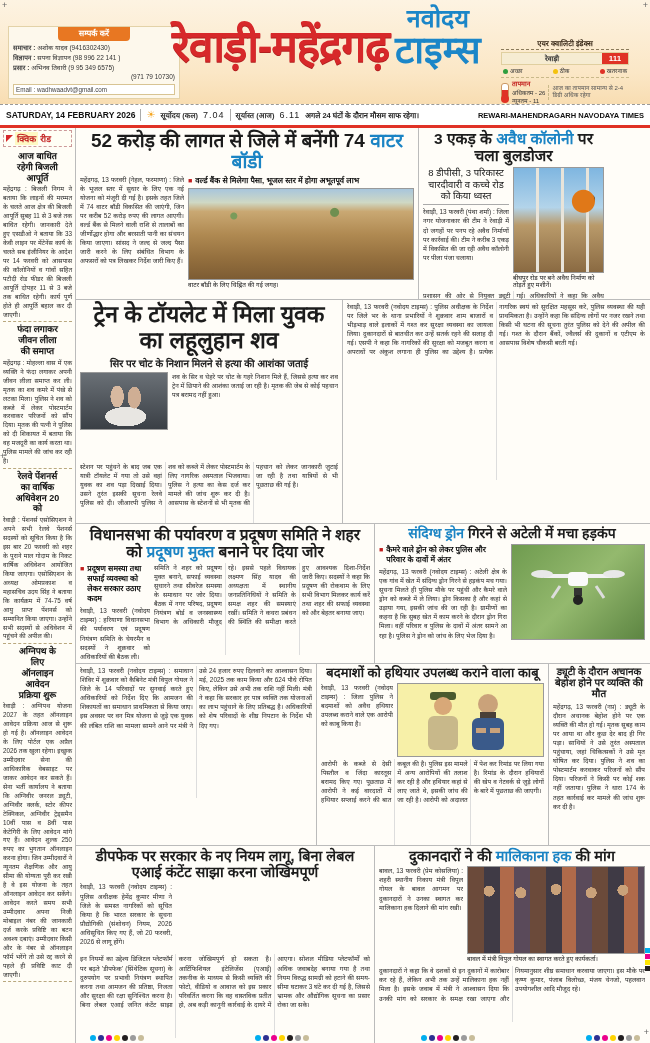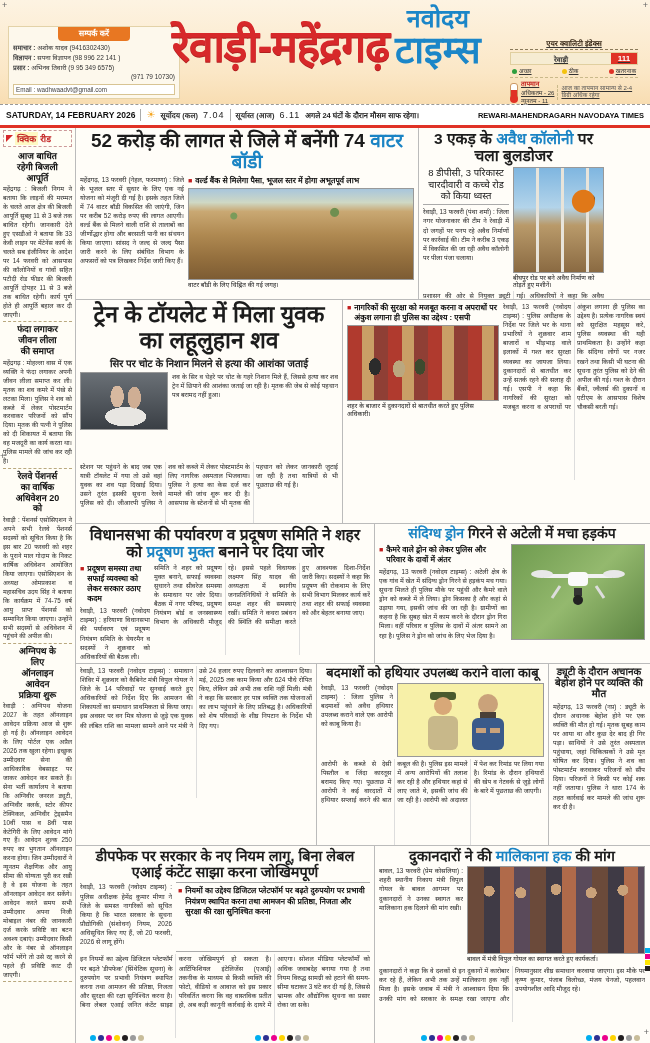--- a/index.html
+++ b/index.html
@@ -12,23 +12,23 @@
   .contact{position:absolute;left:8px;top:26px;width:162px;background:#fdf8ec;border:1px solid #e3d2a8;font-size:6.5px;line-height:1.5;padding:0 4px 3px;}
   .contact-head{width:72px;margin:0 auto 2px;background:#e87722;color:#fff;font-weight:bold;font-size:8px;text-align:center;border-radius:0 0 4px 4px;padding:1px 0;}
   .c-line{white-space:nowrap;overflow:hidden;color:#333;}
   .c-lab{font-weight:bold;color:#444;}
   .c-email{margin-top:2px;border:1px solid #d8c493;background:#fff;padding:0 2px;font-size:6.3px;color:#444;white-space:nowrap;overflow:hidden;}
   .nameplate{position:absolute;left:172px;top:6px;display:flex;align-items:flex-end;}
   .np-red{font-size:44px;font-weight:bold;color:#d7282a;letter-spacing:-1px;line-height:1.05;text-shadow:0 1px 0 #b01f1f;}
   .np-blue{display:flex;flex-direction:column;align-items:center;margin-left:6px;}
   .np-b1{font-size:25px;font-weight:bold;color:#1b86c8;line-height:1;}
   .np-b2{font-size:38px;font-weight:bold;color:#1b86c8;line-height:1;}
-  .aqi{position:absolute;right:12px;top:38px;width:128px;font-size:6px;color:#333;text-decoration:underline;}
+  .aqi{position:absolute;right:21px;top:38px;width:128px;font-size:6px;color:#333;}
   .aqi-head{font-weight:bold;font-size:7.5px;text-align:center;color:#3a2a18;border-bottom:1px dashed #8a7a5a;padding-bottom:1px;margin-bottom:2px;}
-  .aqi-row{display:flex;align-items:flex-end;background:#f6ecd2;border:1px solid #e0cf9f;}
+  .aqi-row{display:flex;align-items:center;background:#f6ecd2;border:1px solid #e0cf9f;}
   .aqi-city{flex:1;text-align:center;font-weight:bold;font-size:7px;color:#333;}
   .aqi-badge{width:26px;text-align:center;background:#e03226;color:#fff;font-weight:bold;font-size:8px;padding:1px 0;}
   .aqi-legend{display:flex;justify-content:space-between;padding:2px 2px;}
   .lg{display:flex;align-items:center;gap:2px;}
   .dot{width:5px;height:5px;border-radius:50%;display:inline-block;}
   .dot.g{background:#2e9e3e}.dot.y{background:#f4c20d}.dot.r{background:#e03226}
   .aqi-temp{display:flex;gap:3px;align-items:center;border-top:1px dashed #c9b98a;padding-top:2px;}
   .thermo{width:6px;height:16px;border:1px solid #c96;border-radius:3px;background:linear-gradient(#fff 0 35%,#e03226 35%);position:relative;flex:0 0 auto;}
   .thermo:after{content:"";position:absolute;left:-1px;bottom:-3px;width:8px;height:8px;background:#e03226;border-radius:50%;}
   .temp-box{line-height:1.35;}
@@ -248,28 +248,20 @@
           <h2 class="hl" style="font-size:23px">ट्रेन के टॉयलेट में मिला युवक का लहूलुहान शव</h2>
           <div class="sub">सिर पर चोट के निशान मिलने से हत्या की आशंका जताई</div>
           <div class="grid">
             <div class="photo photo-feet" style="flex:0 0 88px"></div>
             <p class="body" style="flex:1;height:88px">शव के सिर व चेहरे पर चोट के गहरे निशान मिले हैं, जिससे हत्या कर शव ट्रेन में छिपाने की आशंका जताई जा रही है। मृतक की जेब से कोई पहचान पत्र बरामद नहीं हुआ।</p>
           </div>
           <p class="body cols3" style="height:82px;margin-top:2px">स्टेशन पर पहुंचने के बाद जब एक यात्री टॉयलेट में गया तो उसे वहां युवक का शव पड़ा दिखाई दिया। उसने तुरंत इसकी सूचना रेलवे पुलिस को दी। जीआरपी पुलिस ने शव को कब्जे में लेकर पोस्टमार्टम के लिए नागरिक अस्पताल भिजवाया। पुलिस ने हत्या का केस दर्ज कर मामले की जांच शुरू कर दी है। आसपास के स्टेशनों से भी मृतक की पहचान को लेकर जानकारी जुटाई जा रही है तथा यात्रियों से भी पूछताछ की गई है।</p>
         </article>
         <article class="art" style="width:307px">
           <div class="grid">
-            <div class="pat-left">
-              <div class="lead">
-                  <span class="sq">■</span>
-                  <span>नागरिकों की सुरक्षा को मजबूत करना व अपराधों पर अंकुश लगाना ही पुलिस का उद्देश्य : एसपी</span>
-                </div>
-              <div class="photo photo-patrol"></div>
-              <div class="caption">शहर के बाजार में दुकानदारों से बातचीत करते हुए पुलिस अधिकारी।</div>
-            </div>
             <p class="body cols2" style="flex:1;height:178px">रेवाड़ी, 13 फरवरी (नवोदय टाइम्स) : पुलिस अधीक्षक के निर्देश पर जिले भर के थाना प्रभारियों ने शुक्रवार शाम बाजारों व भीड़भाड़ वाले इलाकों में गश्त कर सुरक्षा व्यवस्था का जायजा लिया। दुकानदारों से बातचीत कर उन्हें सतर्क रहने की सलाह दी गई। एसपी ने कहा कि नागरिकों की सुरक्षा को मजबूत करना व अपराधों पर अंकुश लगाना ही पुलिस का उद्देश्य है। प्रत्येक नागरिक स्वयं को सुरक्षित महसूस करे, पुलिस व्यवस्था की यही प्राथमिकता है। उन्होंने कहा कि संदिग्ध लोगों पर नजर रखने तथा किसी भी घटना की सूचना तुरंत पुलिस को देने की अपील की गई। गश्त के दौरान बैंकों, ज्वैलर्स की दुकानों व एटीएम के आसपास विशेष चौकसी बरती गई।</p>
           </div>
         </article>
       </div>
 
       <div class="row" style="height:140px">
         <article class="art" style="width:298px">
           <h2 class="hl" style="font-size:15.5px"><span>विधानसभा की पर्यावरण व प्रदूषण समिति ने शहर को </span><span class="blue">प्रदूषण मुक्त</span><span> बनाने पर दिया जोर</span></h2>
           <div class="grid">
             <div class="lead-col">
@@ -337,26 +329,20 @@
           <h2 class="hl" style="font-size:10px">ड्यूटी के दौरान अचानक बेहोश होने पर व्यक्ति की मौत</h2>
           <p class="body" style="height:136px">महेंद्रगढ़, 13 फरवरी (नप्र) : ड्यूटी के दौरान अचानक बेहोश होने पर एक व्यक्ति की मौत हो गई। मृतक सुबह काम पर आया था और कुछ देर बाद ही गिर पड़ा। साथियों ने उसे तुरंत अस्पताल पहुंचाया, जहां चिकित्सकों ने उसे मृत घोषित कर दिया। पुलिस ने शव का पोस्टमार्टम करवाकर परिजनों को सौंप दिया। परिजनों ने किसी पर कोई शक नहीं जताया। पुलिस ने धारा 174 के तहत कार्रवाई कर मामले की जांच शुरू कर दी है।</p>
         </article>
       </div>
 
       <div class="row" style="height:197px">
         <article class="art" style="width:298px">
           <h2 class="hl" style="font-size:14.5px">डीपफेक पर सरकार के नए नियम लागू, बिना लेबल एआई कंटेंट साझा करना जोखिमपूर्ण</h2>
           <div class="grid">
             <p class="body" style="flex:0 0 92px;height:70px">रेवाड़ी, 13 फरवरी (नवोदय टाइम्स) : पुलिस अधीक्षक हेमेंद्र कुमार मीणा ने जिले के समस्त नागरिकों को सूचित किया है कि भारत सरकार के सूचना प्रौद्योगिकी (संशोधन) नियम, 2026 अधिसूचित किए गए हैं, जो 20 फरवरी, 2026 से लागू होंगे।</p>
-            <div class="df-lead">
-              <div class="lead">
-                  <span class="sq">■</span>
-                  <span>नियमों का उद्देश्य डिजिटल प्लेटफॉर्म पर बढ़ते दुरुपयोग पर प्रभावी नियंत्रण स्थापित करना तथा आमजन की प्रतिष्ठा, निजता और सुरक्षा की रक्षा सुनिश्चित करना</span>
-                </div>
-            </div>
           </div>
           <p class="body cols3" style="height:84px;margin-top:2px">इन नियमों का उद्देश्य डिजिटल प्लेटफॉर्म पर बढ़ते 'डीपफेक' (सिंथेटिक सूचना) के दुरुपयोग पर प्रभावी नियंत्रण स्थापित करना तथा आमजन की प्रतिष्ठा, निजता और सुरक्षा की रक्षा सुनिश्चित करना है। बिना लेबल एआई जनित कंटेंट साझा करना जोखिमपूर्ण हो सकता है। आर्टिफिशियल इंटेलिजेंस (एआई) तकनीक के माध्यम से किसी व्यक्ति की फोटो, वीडियो व आवाज को इस प्रकार परिवर्तित करना कि वह वास्तविक प्रतीत हो, अब कड़ी कानूनी कार्रवाई के दायरे में आएगा। सोशल मीडिया प्लेटफॉर्मों को अधिक जवाबदेह बनाया गया है तथा नियम विरुद्ध सामग्री को हटाने की समय-सीमा घटाकर 3 घंटे कर दी गई है, जिससे भ्रामक और औद्योगिक सूचना का प्रसार रोका जा सके।</p>
         </article>
         <article class="art" style="width:275px">
           <h2 class="hl" style="font-size:14.5px"><span>दुकानदारों ने की </span><span class="blue">मालिकाना हक</span><span> की मांग</span></h2>
           <div class="grid">
             <p class="body" style="flex:0 0 84px;height:98px">बावल, 13 फरवरी (प्रेम कोसलिया) : शहरी स्थानीय निकाय मंत्री विपुल गोयल के बावल आगमन पर दुकानदारों ने उनका स्वागत कर मालिकाना हक दिलाने की मांग रखी।</p>
             <div style="flex:1">
               <div class="photo photo-group"></div>
               <div class="caption">बावल में मंत्री विपुल गोयल का स्वागत करते हुए कार्यकर्ता।</div>

